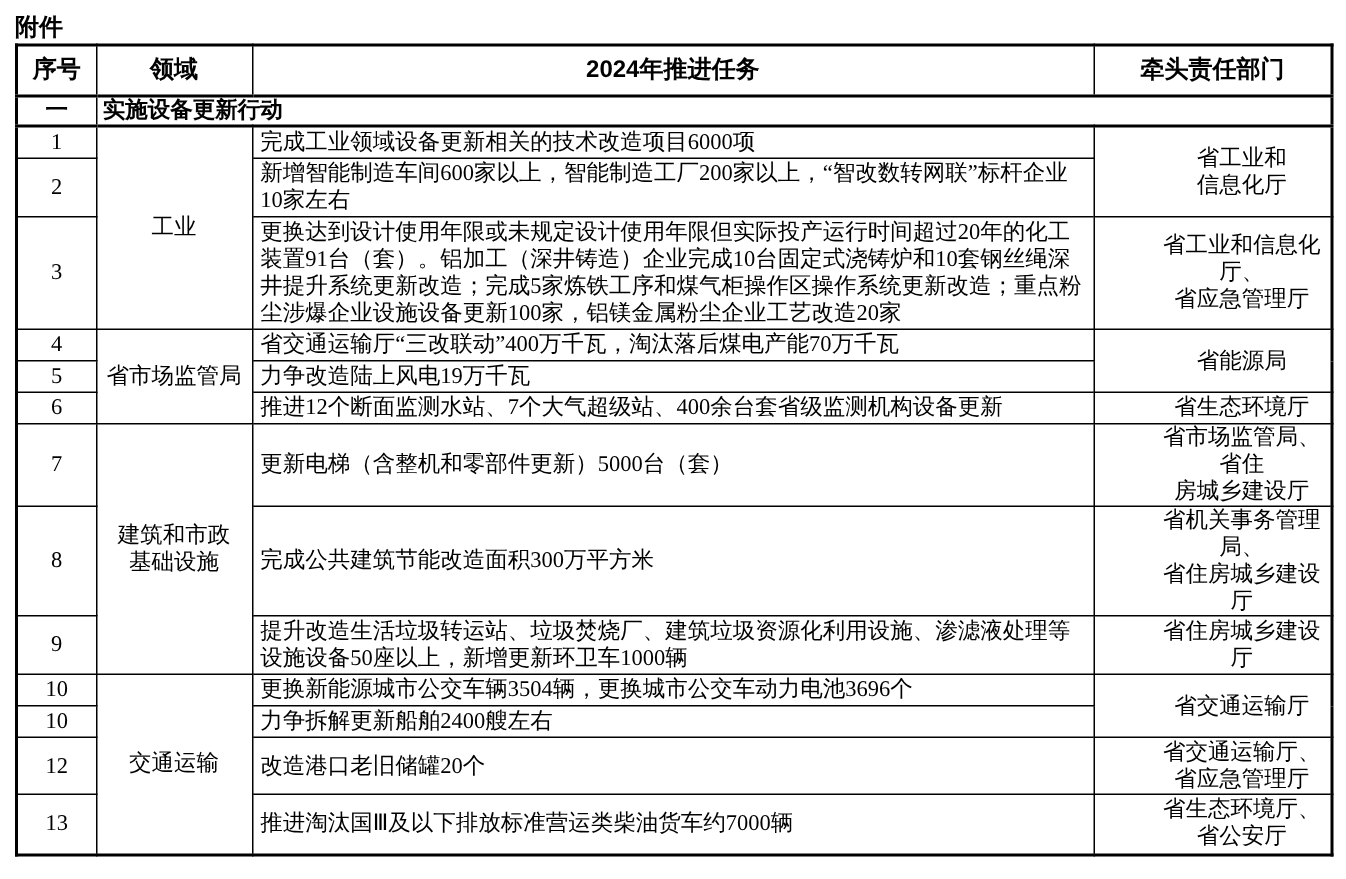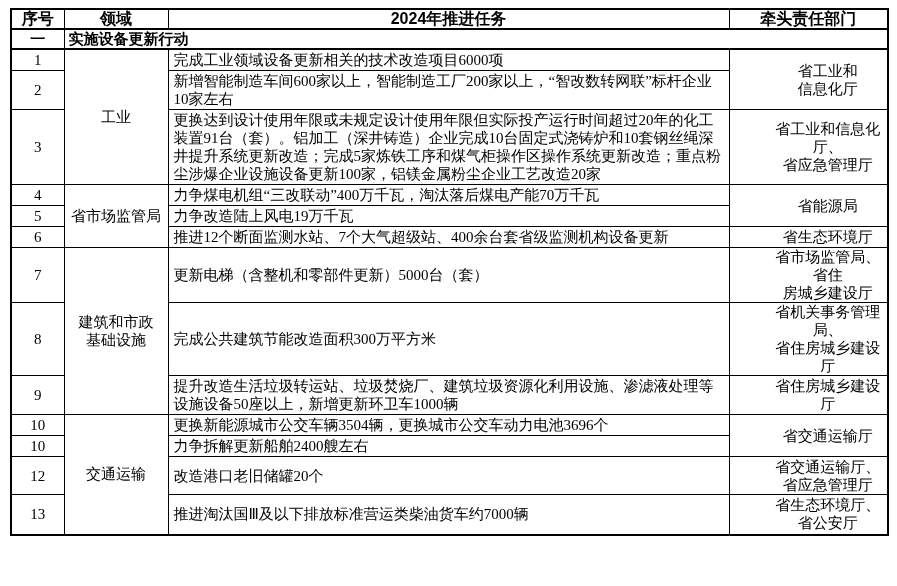--- a/index.html
+++ b/index.html
@@ -44,21 +44,21 @@
   col.c-task  { width: 561px; }
   col.c-dept  { width: 159px; }
 
   .task-table th {
     font-family: "Liberation Sans", sans-serif;
     font-weight: bold;
     font-size: 16px;
     text-align: center;
     border-bottom: 2px solid #000;
   }
-  tr.hdr { height: 20px; }
+  tr.hdr { height: 34px; }
   tr.sec { height: 18px; }
   tr.sec td { border-bottom: 2px solid #000; }
   td.no-cell {
     text-align: center;
     font-family: "Liberation Serif", serif;
   }
   td.sec-no {
     text-align: center;
     font-family: "Liberation Sans", sans-serif;
     font-weight: bold;
@@ -87,20 +87,21 @@
   tr.h35 { height: 35px; }
   tr.h75 { height: 75px; }
   tr.h37 { height: 37px; }
   tr.h38 { height: 38px; }
   tr.h40 { height: 40px; }
 </style>
 </head>
 <body>
 
 <div class="page">
+  <div class="attachment">附件</div>
 
   <table class="task-table">
     <colgroup>
       <col class="c-no">
         <col class="c-field">
         <col class="c-task">
         <col class="c-dept">
     </colgroup>
     <tbody>
       <tr class="hdr">
@@ -129,21 +130,21 @@
       <tr class="h75">
         <td class="no-cell">3</td>
         <td class="task-cell">更换达到设计使用年限或未规定设计使用年限但实际投产运行时间超过20年的化工装置91台（套）。铝加工（深井铸造）企业完成10台固定式浇铸炉和10套钢丝绳深井提升系统更新改造；完成5家炼铁工序和煤气柜操作区操作系统更新改造；重点粉尘涉爆企业设施设备更新100家，铝镁金属粉尘企业工艺改造20家</td>
         <td class="dept-cell">省工业和信息化厅、
 省应急管理厅</td>
       </tr>
 
       <tr class="h18">
         <td class="no-cell">4</td>
         <td class="field-cell" rowspan="3">省市场监管局</td>
-        <td class="task-cell">力争煤电机组“三改联动”400万千瓦，淘汰落后煤电产能70万千瓦</td>
+        <td class="task-cell">省交通运输厅“三改联动”400万千瓦，淘汰落后煤电产能70万千瓦</td>
         <td class="dept-cell" rowspan="2">省能源局</td>
       </tr>
       <tr class="h17">
         <td class="no-cell">5</td>
         <td class="task-cell">力争改造陆上风电19万千瓦</td>
       </tr>
       <tr class="h18">
         <td class="no-cell">6</td>
         <td class="task-cell">推进12个断面监测水站、7个大气超级站、400余台套省级监测机构设备更新</td>
         <td class="dept-cell">省生态环境厅</td>

